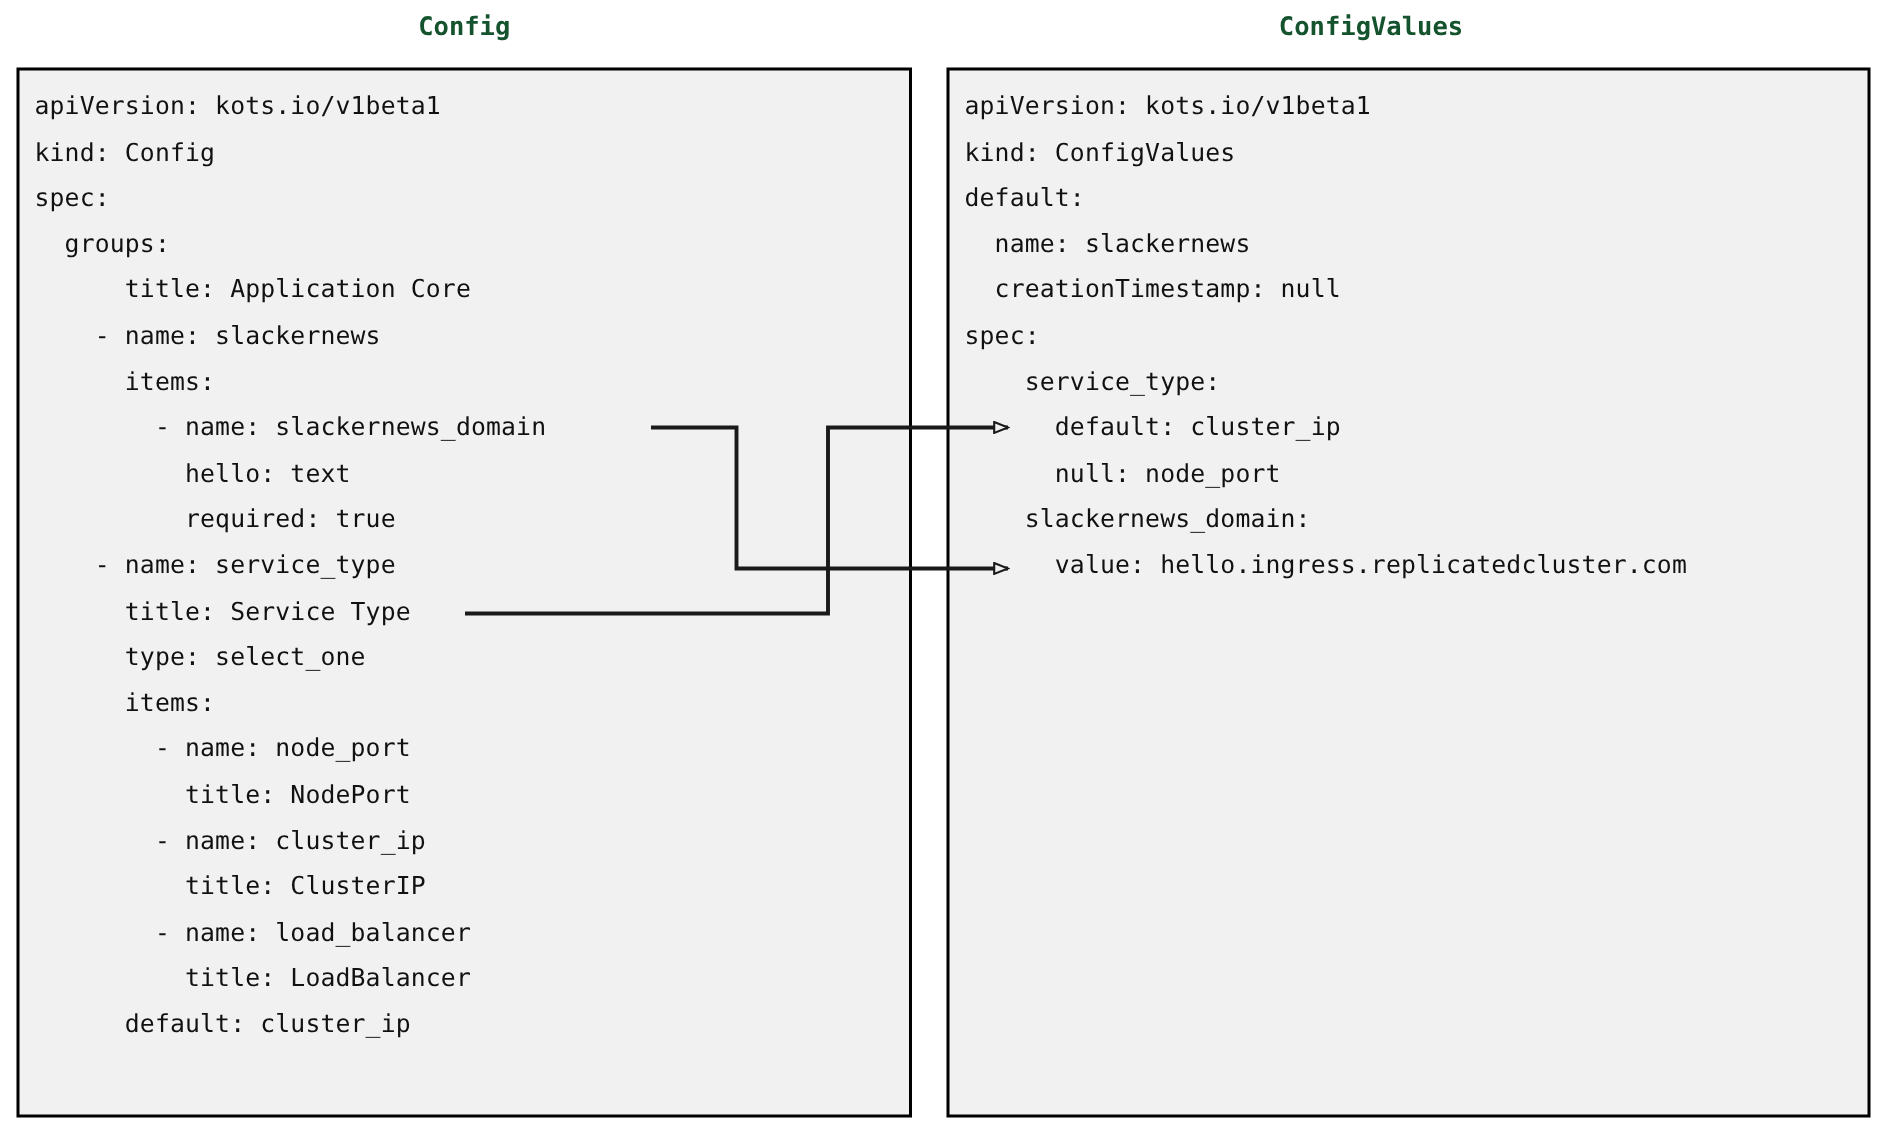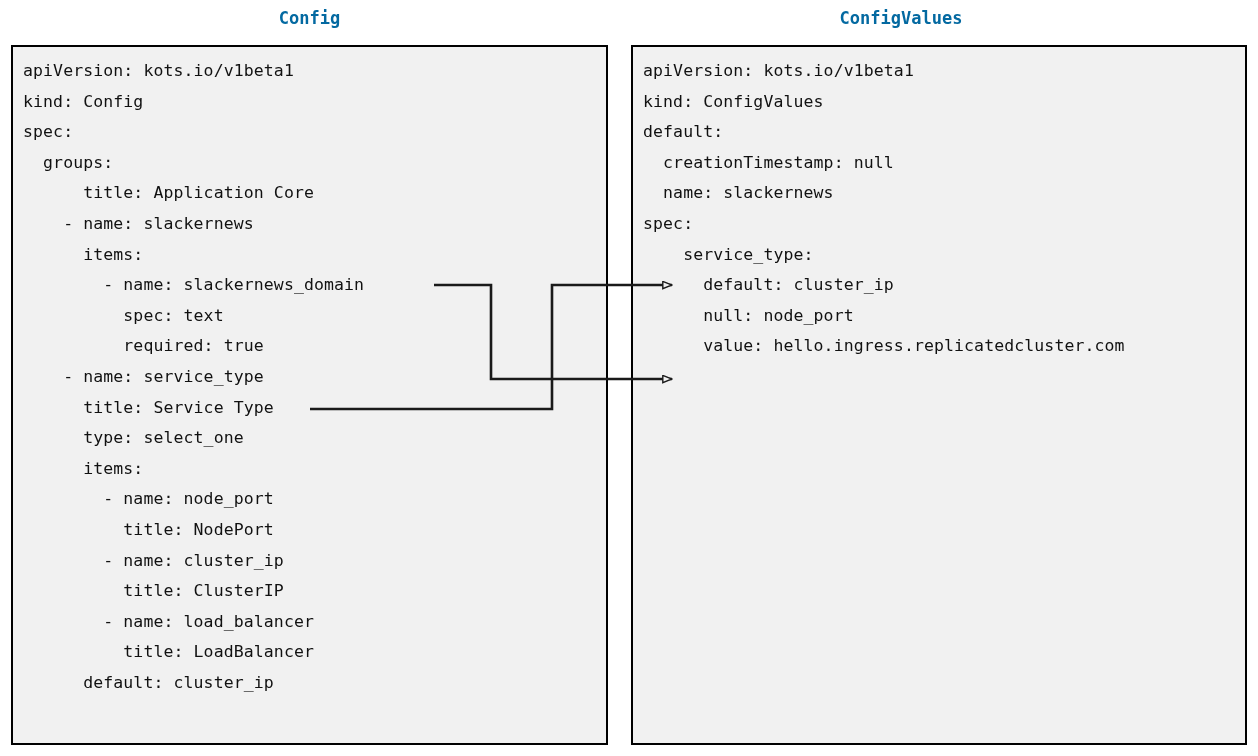--- a/index.html
+++ b/index.html
@@ -14,26 +14,26 @@
     font-family: "DejaVu Sans Mono", "Liberation Mono", monospace;
     overflow: hidden;
   }
 
   .panel-title {
     position: absolute;
     top: 8px;
     font-family: "DejaVu Sans Mono", "Liberation Mono", monospace;
     font-size: 17px;
     font-weight: bold;
-    color: #0369a1;
+    color: #14532d;
     text-align: center;
     letter-spacing: 0px;
   }
   #title-config  { left: 11px;  width: 597px; }
-  #title-values  { left: 593px; width: 616px; }
+  #title-values  { left: 606px; width: 616px; }
 
   .yaml-box {
     position: absolute;
     top: 45px;
     height: 700px;
     background: #f1f1f1;
     border: 2px solid #000000;
     box-sizing: border-box;
     overflow: hidden;
   }
@@ -77,21 +77,21 @@
 <div class="yaml-box" id="box-config">
   <div class="yaml-lines" id="lines-config">
       <div class="yaml-line">apiVersion: kots.io/v1beta1</div>
       <div class="yaml-line">kind: Config</div>
       <div class="yaml-line">spec:</div>
       <div class="yaml-line">  groups:</div>
       <div class="yaml-line">      title: Application Core</div>
       <div class="yaml-line">    - name: slackernews</div>
       <div class="yaml-line">      items:</div>
       <div class="yaml-line">        - name: slackernews_domain</div>
-      <div class="yaml-line">          spec: text</div>
+      <div class="yaml-line">          hello: text</div>
       <div class="yaml-line">          required: true</div>
       <div class="yaml-line">    - name: service_type</div>
       <div class="yaml-line">      title: Service Type</div>
       <div class="yaml-line">      type: select_one</div>
       <div class="yaml-line">      items:</div>
       <div class="yaml-line">        - name: node_port</div>
       <div class="yaml-line">          title: NodePort</div>
       <div class="yaml-line">        - name: cluster_ip</div>
       <div class="yaml-line">          title: ClusterIP</div>
       <div class="yaml-line">        - name: load_balancer</div>
@@ -100,26 +100,27 @@
     </div>
 </div>
 
 <div class="panel-title" id="title-values">ConfigValues</div>
 
 <div class="yaml-box" id="box-values">
   <div class="yaml-lines" id="lines-values">
       <div class="yaml-line">apiVersion: kots.io/v1beta1</div>
       <div class="yaml-line">kind: ConfigValues</div>
       <div class="yaml-line">default:</div>
+      <div class="yaml-line">  name: slackernews</div>
       <div class="yaml-line">  creationTimestamp: null</div>
-      <div class="yaml-line">  name: slackernews</div>
       <div class="yaml-line">spec:</div>
       <div class="yaml-line">    service_type:</div>
       <div class="yaml-line">      default: cluster_ip</div>
       <div class="yaml-line">      null: node_port</div>
+      <div class="yaml-line">    slackernews_domain:</div>
       <div class="yaml-line">      value: hello.ingress.replicatedcluster.com</div>
     </div>
 </div>
 
 <svg id="connectors" viewBox="0 0 1258 756" xmlns="http://www.w3.org/2000/svg">
   <defs>
     <marker id="open-arrow" markerWidth="11" markerHeight="9" refX="10" refY="4.5" orient="auto" markerUnits="userSpaceOnUse">
       <path d="M 0.8 0.9 L 10 4.5 L 0.8 8.1 Z" fill="#f1f1f1" stroke="#1a1a1a" stroke-width="1.4" stroke-linejoin="miter"></path>
     </marker>
   </defs>

